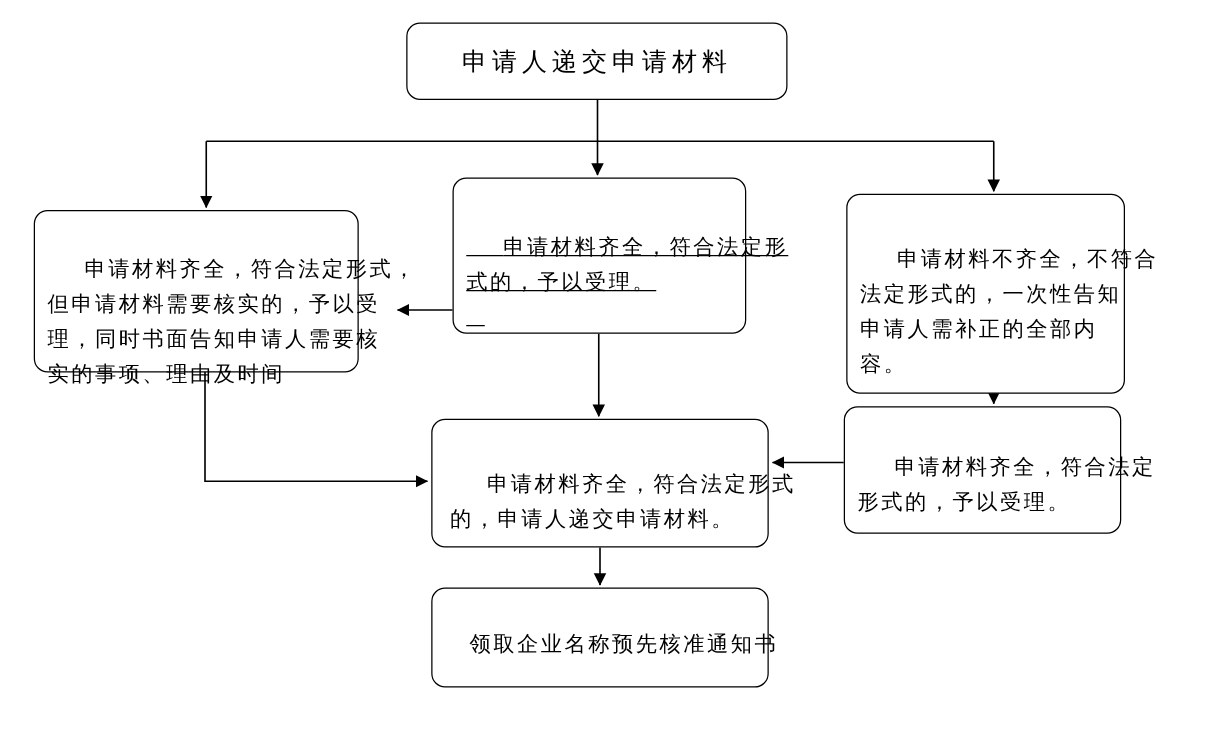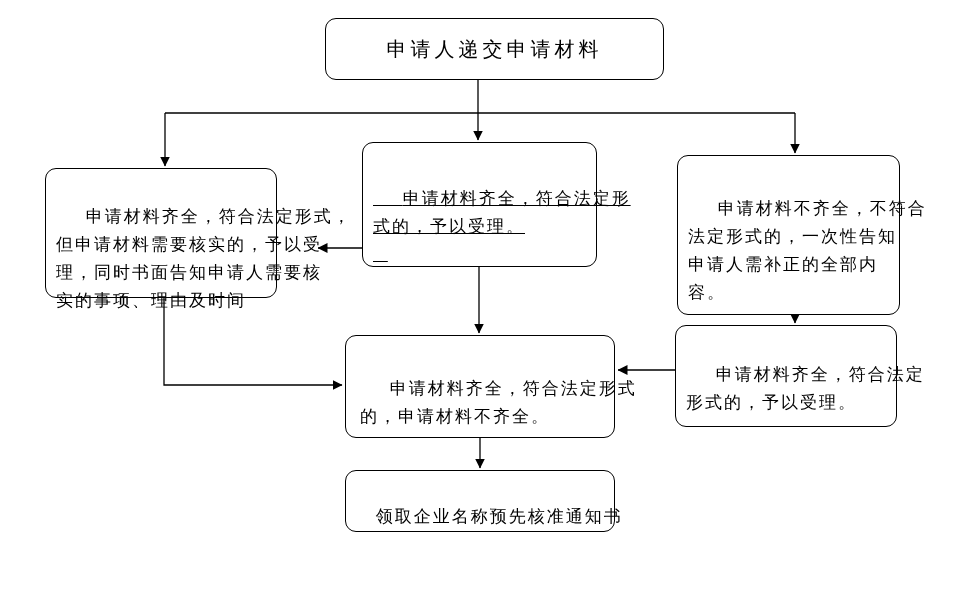--- a/index.html
+++ b/index.html
@@ -30,49 +30,48 @@
     background: #ffffff;
     border: 1px solid #000000;
     border-radius: 11px;
     color: #000000;
     font-size: 17px;
     line-height: 28px;
     letter-spacing: 2px;
     white-space: pre;
   }
   .n-start {
-    left: 325px; top: 18px; width: 339px; height: 62px;
+    left: 325px; top: 18px; width: 305px; height: 62px;
     display: flex; align-items: center; justify-content: center;
     font-size: 20px; letter-spacing: 4px; line-height: 24px;
     white-space: pre; text-align: center;
   }
   .n-verify {
-    left: 27px; top: 168px; width: 232px; height: 130px;
+    left: 27px; top: 168px; width: 260px; height: 130px;
     padding: 5px 8px 0 10px;
-    margin-left: 18px;
   }
   .n-accept {
     left: 362px; top: 142px; width: 235px; height: 125px;
     padding: 13px 8px 0 10px;
     text-decoration: underline;
   }
   .n-incomplete {
     left: 677px; top: 155px; width: 223px; height: 160px;
     padding: 10px 8px 0 10px;
   }
   .n-accept2 {
     left: 675px; top: 325px; width: 222px; height: 102px;
     padding: 6px 4px 0 10px;
   }
   .n-decision {
     left: 345px; top: 335px; width: 270px; height: 103px;
     padding: 10px 8px 0 14px;
   }
   .n-end {
-    left: 345px; top: 470px; width: 270px; height: 62px;
+    left: 345px; top: 470px; width: 270px; height: 80px;
     padding-top: 3px;
     text-align: right;
   }
 </style>
 </head>
 <body>
 
 <div class="canvas">
 
   <svg class="connectors" viewBox="0 0 974 589" xmlns="http://www.w3.org/2000/svg">
@@ -119,20 +118,20 @@
 容。</span>
   </div>
 
   <div class="node n-accept2">
     <span>申请材料齐全，符合法定
 形式的，予以受理。</span>
   </div>
 
   <div class="node n-decision">
     <span>申请材料齐全，符合法定形式
-的，申请材料不齐全。</span>
+的，申请人递交申请材料。</span>
   </div>
 
   <div class="node n-end">
     <span>领取企业名称预先核准通知书</span>
   </div>
 
 </div>
 
 </body></html>

